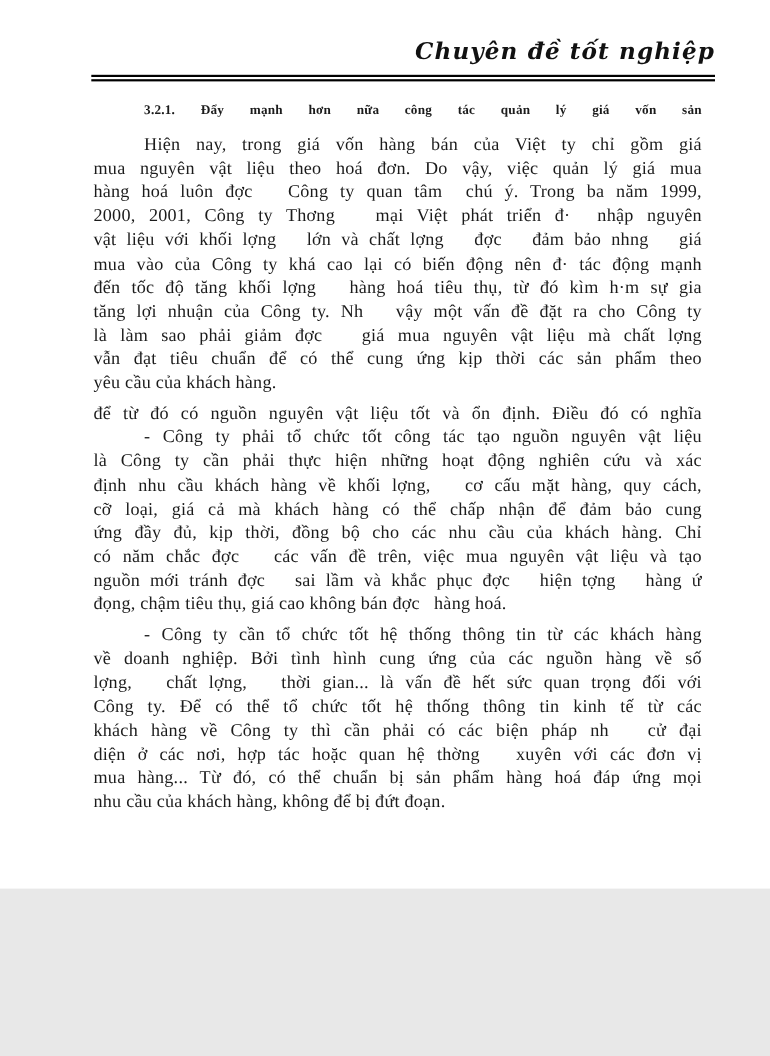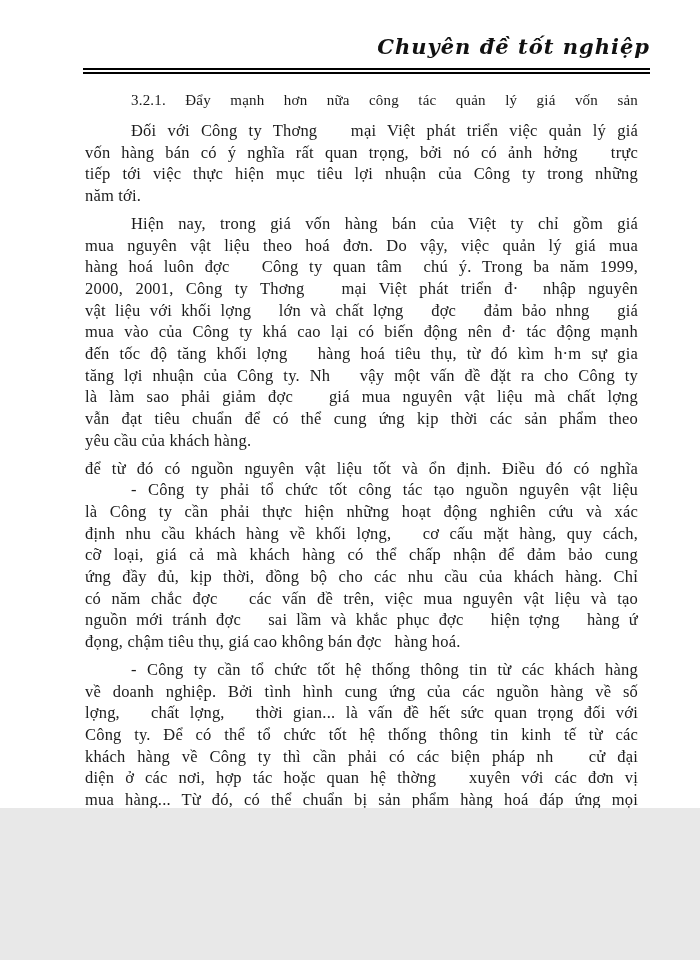--- a/index.html
+++ b/index.html
@@ -47,22 +47,22 @@
     white-space: pre-wrap;
     text-align: justify;
     text-align-last: justify;
     font-size: 16.5px;
     line-height: 21.7px;
     letter-spacing: 0.2px;
   }
   .line.first { text-indent: 46px; }
   .line.last  { text-align-last: left; }
   .heading .line {
-    font-weight: normal;
-    font-size: 15px;
+    font-weight: bold;
+    font-size: 12px;
     line-height: 26px;
   }
   .heading { margin-bottom: 7px; }
   .para { margin-top: 6px; }
   
   .footer {
     position: absolute;
     left: 85px;
     top: 901px;
     font-family: "DejaVu Serif", serif;
@@ -86,26 +86,20 @@
 
   <div class="header-title">Chuyên đề tốt nghiệp</div>
 
   <div class="rule header-rule"></div>
 
   <div class="content">
     <div class="heading" id="heading">
         <div class="line first">3.2.1. Đẩy mạnh hơn nữa công tác quản lý giá vốn sản</div>
       </div>
     <div id="paragraphs">
-        <div class="para">
-          <div class="line first">Đối với Công ty Thơng   mại Việt phát triển việc quản lý giá</div>
-          <div class="line">vốn hàng bán có ý nghĩa rất quan trọng, bởi nó có ảnh hởng   trực</div>
-          <div class="line">tiếp tới việc thực hiện mục tiêu lợi nhuận của Công ty trong những</div>
-          <div class="line last">năm tới.</div>
-        </div>
         <div class="para">
           <div class="line first">Hiện nay, trong giá vốn hàng bán của Việt ty chỉ gồm giá</div>
           <div class="line">mua nguyên vật liệu theo hoá đơn. Do vậy, việc quản lý giá mua</div>
           <div class="line">hàng hoá luôn đợc   Công ty quan tâm  chú ý. Trong ba năm 1999,</div>
           <div class="line">2000, 2001, Công ty Thơng   mại Việt phát triển đ·  nhập nguyên</div>
           <div class="line">vật liệu với khối lợng   lớn và chất lợng   đợc   đảm bảo nhng   giá</div>
           <div class="line">mua vào của Công ty khá cao lại có biến động nên đ· tác động mạnh</div>
           <div class="line">đến tốc độ tăng khối lợng   hàng hoá tiêu thụ, từ đó kìm h·m sự gia</div>
           <div class="line">tăng lợi nhuận của Công ty. Nh   vậy một vấn đề đặt ra cho Công ty</div>
           <div class="line">là làm sao phải giảm đợc   giá mua nguyên vật liệu mà chất lợng</div>

